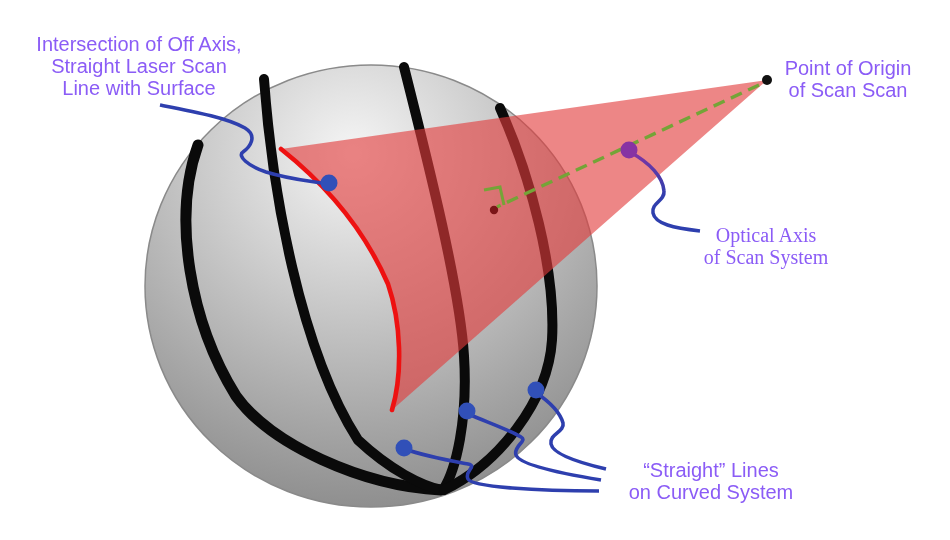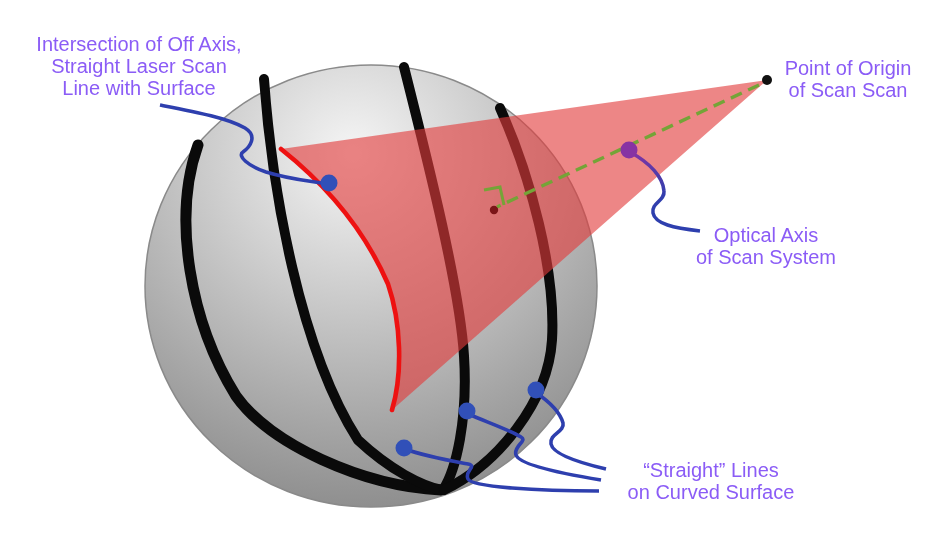--- a/index.html
+++ b/index.html
@@ -15,21 +15,21 @@
     position:absolute;
     color:#8b5cf6;
     font-size:20px;
     line-height:22px;
     text-align:center;
     white-space:pre-line;
     letter-spacing:0px;
   }
   .lbl-intersection{left:24px;top:33px;width:230px;}
   .lbl-origin{left:772px;top:57px;width:152px;}
-  .lbl-optical{left:682px;top:224px;width:168px;}
+  .lbl-optical{left:682px;top:224px;width:168px;font-family:Liberation Serif, serif;}
   .lbl-straight{left:612px;top:459px;width:198px;}
 </style>
 </head>
 <body>
 
 <div class="canvas">
 
   <svg width="950" height="540" viewBox="0 0 950 540">
     <defs>
       <radialGradient id="sphereGrad" cx="0.46" cy="0.2" r="0.88">
@@ -79,15 +79,15 @@
   </svg>
 
   <div class="fig-label lbl-intersection">Intersection of Off Axis,
 Straight Laser Scan
 Line with Surface</div>
   <div class="fig-label lbl-origin">Point of Origin
 of Scan Scan</div>
   <div class="fig-label lbl-optical">Optical Axis
 of Scan System</div>
   <div class="fig-label lbl-straight">“Straight” Lines
-on Curved Surface</div>
+on Curved System</div>
 
 </div>
 
 </body></html>

